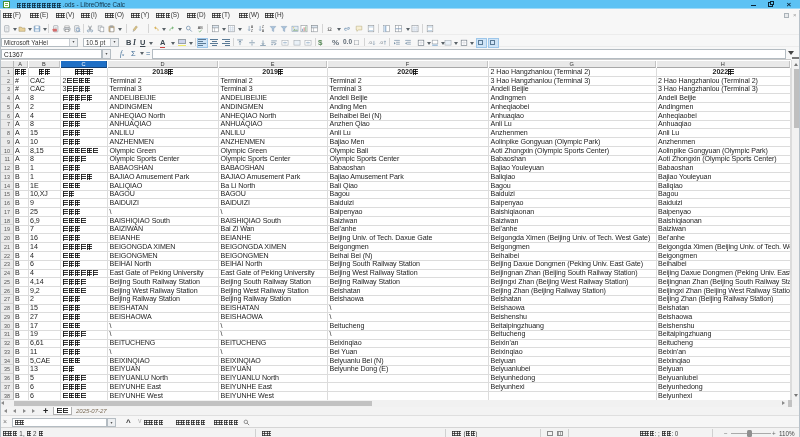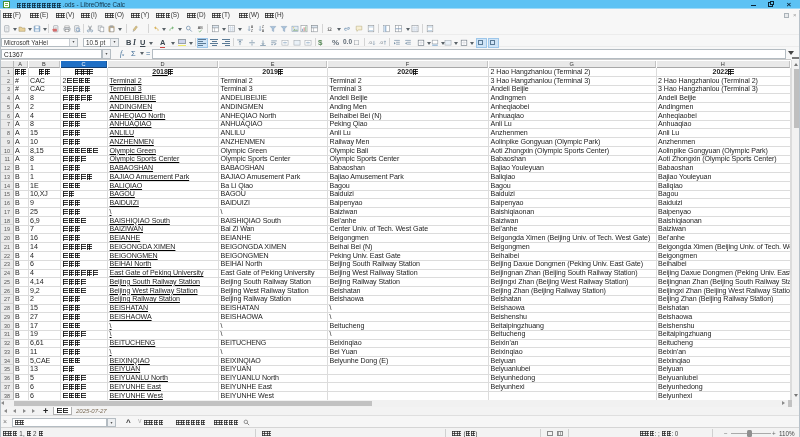--- a/index.html
+++ b/index.html
@@ -640,21 +640,21 @@
           <div class="cl"><i class="k"></i><i class="k"></i><i class="k"></i></div>
           <div class="cl"><i class="k"></i><i class="k"></i><i class="k"></i><i class="k"></i></div>
           <div class="cl"><i class="k"></i><i class="k"></i><i class="k"></i></div>
           <div class="cl"><i class="k"></i><i class="k"></i><i class="k"></i></div>
           <div class="cl"><i class="k"></i><i class="k"></i><i class="k"></i></div>
           <div class="cl"><i class="k"></i><i class="k"></i></div>
           <div class="cl"><i class="k"></i><i class="k"></i><i class="k"></i><i class="k"></i></div>
           <div class="cl"><i class="k"></i><i class="k"></i><i class="k"></i><i class="k"></i></div>
           <div class="cl"><i class="k"></i><i class="k"></i><i class="k"></i><i class="k"></i></div>
         </div>
-<div class="col" style="left:94.5px;width:111px;text-decoration:underline;">
+<div class="col" style="left:94.5px;width:111px;">
           <div class="cl h1"><span>2018</span><i class="kb"></i></div>
           <div class="cl">Terminal 2</div>
           <div class="cl">Terminal 3</div>
           <div class="cl">ANDELIBEIJIE</div>
           <div class="cl">ANDINGMEN</div>
           <div class="cl">ANHEQIAO North</div>
           <div class="cl">ANHUAQIAO</div>
           <div class="cl">ANLILU</div>
           <div class="cl">ANZHENMEN</div>
           <div class="cl">Olympic Green</div>
@@ -694,21 +694,21 @@
           <div class="cl">ANDELIBEIJIE</div>
           <div class="cl">ANDINGMEN</div>
           <div class="cl">ANHEQIAO North</div>
           <div class="cl">ANHUAQIAO</div>
           <div class="cl">ANLILU</div>
           <div class="cl">ANZHENMEN</div>
           <div class="cl">Olympic Green</div>
           <div class="cl">Olympic Sports Center</div>
           <div class="cl">BABAOSHAN</div>
           <div class="cl">BAJIAO Amusement Park</div>
-          <div class="cl">Ba Li Qiao</div>
+          <div class="cl">Ba Li North</div>
           <div class="cl">BAGOU</div>
           <div class="cl">BAIDUIZI</div>
           <div class="cl">\</div>
           <div class="cl">BAISHIQIAO South</div>
           <div class="cl">Bai Zi Wan</div>
           <div class="cl">BEIANHE</div>
           <div class="cl">BEIGONGDA XIMEN</div>
           <div class="cl">BEIGONGMEN</div>
           <div class="cl">BEIHAI North</div>
           <div class="cl">East Gate of Peking University</div>
@@ -727,47 +727,48 @@
           <div class="cl">BEIYUNHE East</div>
           <div class="cl">BEIYUNHE West</div>
         </div>
 <div class="col" style="left:314.5px;width:161px;">
           <div class="cl h1"><span>2020</span><i class="kb"></i></div>
           <div class="cl">Terminal 2</div>
           <div class="cl">Terminal 3</div>
           <div class="cl">Andeli Beijie</div>
           <div class="cl">Anding Men</div>
           <div class="cl">Beihaibei Bei (N)</div>
-          <div class="cl">Peking Qiao</div>
+          <div class="cl">Anzhen Qiao</div>
           <div class="cl">Anli Lu</div>
-          <div class="cl">Railway Men</div>
+          <div class="cl">Bajiao Men</div>
           <div class="cl">Olympic Bali</div>
           <div class="cl">Olympic Sports Center</div>
           <div class="cl">Babaoshan</div>
           <div class="cl">Bajiao Amusement Park</div>
+          <div class="cl">Bali Qiao</div>
           <div class="cl">Bagou</div>
           <div class="cl">Baiduizi</div>
           <div class="cl">Baipenyao</div>
           <div class="cl">Baiziwan</div>
           <div class="cl">Bei'anhe</div>
-          <div class="cl">Center Univ. of Tech. West Gate</div>
+          <div class="cl">Beijing Univ. of Tech. Daxue Gate</div>
           <div class="cl">Beigongmen</div>
           <div class="cl">Beihai Bei (N)</div>
-          <div class="cl">Peking Univ. East Gate</div>
           <div class="cl">Beijing South Railway Station</div>
           <div class="cl">Beijing West Railway Station</div>
           <div class="cl">Beijing Railway Station</div>
           <div class="cl">Beishatan</div>
           <div class="cl">Beishaowa</div>
           <div class="cl">\</div>
           <div class="cl">\</div>
           <div class="cl">Beitucheng</div>
           <div class="cl">\</div>
           <div class="cl">Beixinqiao</div>
           <div class="cl">Bei Yuan</div>
+          <div class="cl">Beiyuanlu Bei (N)</div>
           <div class="cl">Beiyunhe Dong (E)</div>
         </div>
 <div class="col" style="left:475.5px;width:167.5px;">
           <div class="cl">2 Hao Hangzhanlou (Terminal 2)</div>
           <div class="cl">3 Hao Hangzhanlou (Terminal 3)</div>
           <div class="cl">Andeli Beijie</div>
           <div class="cl">Andingmen</div>
           <div class="cl">Anheqiaobei</div>
           <div class="cl">Anhuaqiao</div>
           <div class="cl">Anli Lu</div>

